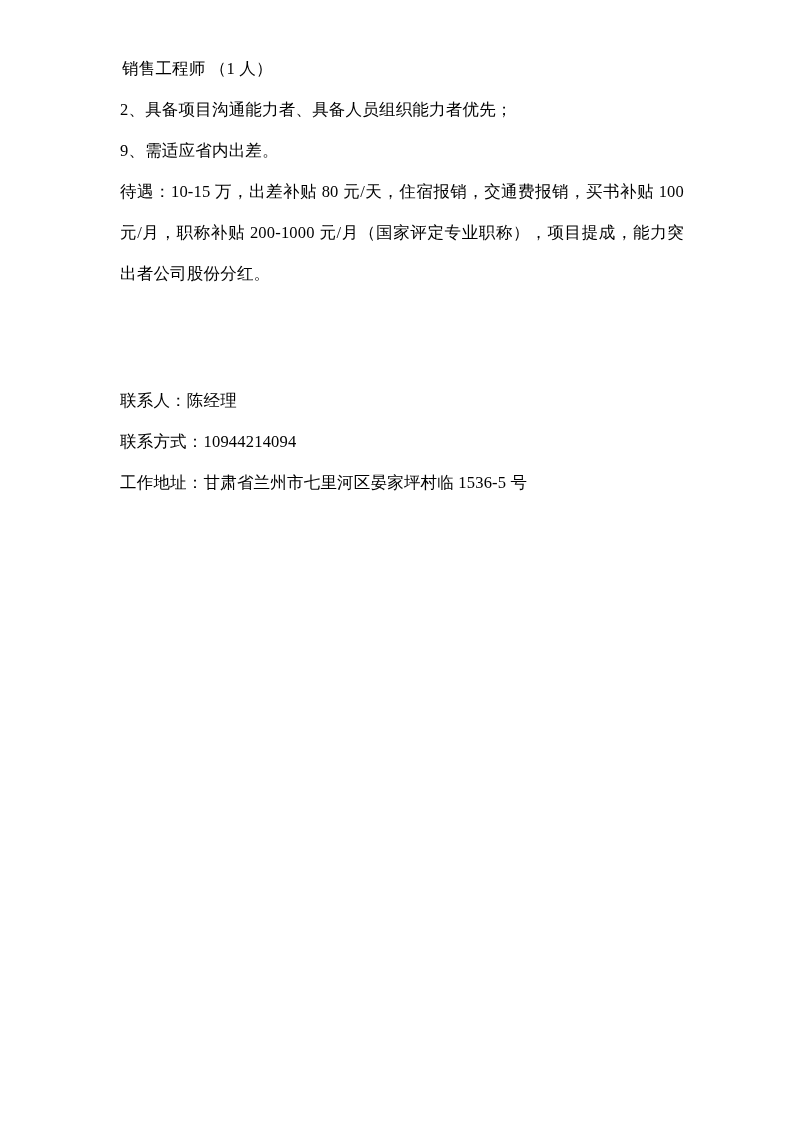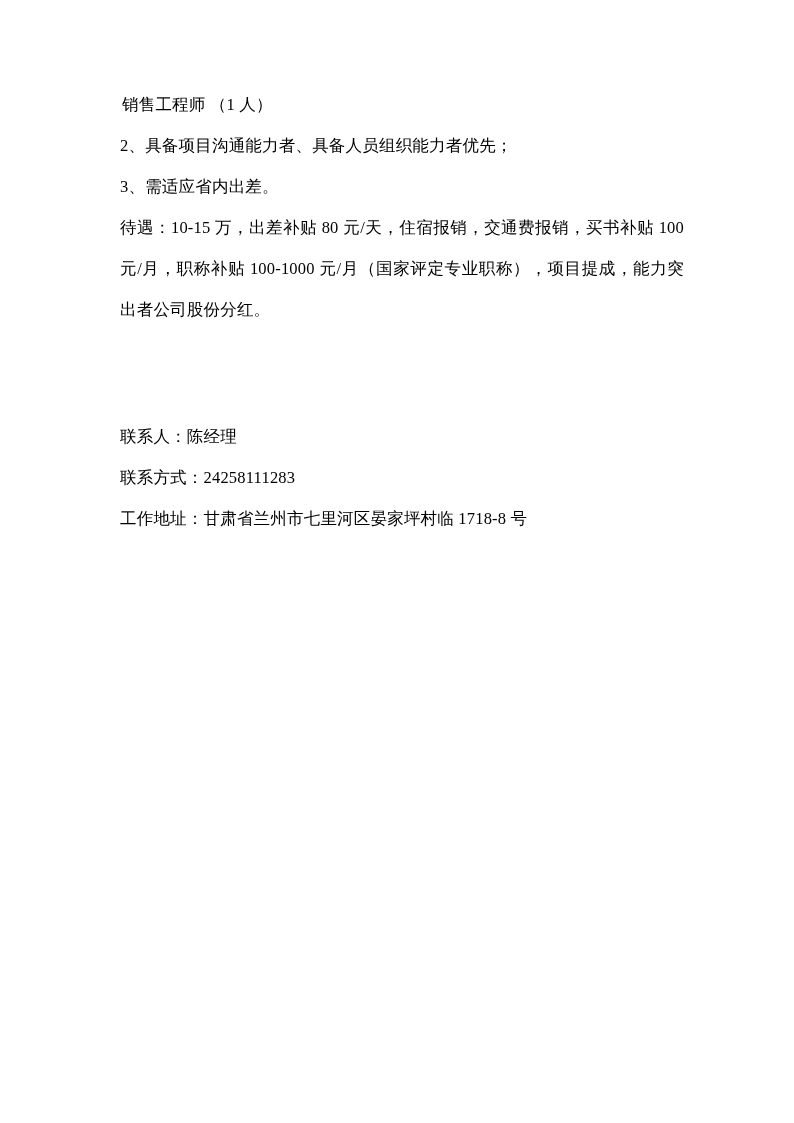--- a/index.html
+++ b/index.html
@@ -12,21 +12,21 @@
     background: #ffffff;
     font-family: "Liberation Serif", "DejaVu Serif", serif;
     color: #000000;
     -webkit-font-smoothing: antialiased;
   }
   .page {
     position: relative;
     width: 794px;
     height: 1123px;
     box-sizing: border-box;
-    padding: 84px 110px 96px 110px;
+    padding: 48px 110px 96px 110px;
   }
   .doc-body {
     width: 100%;
   }
   .para {
     font-size: 16.5px;
     line-height: 41px;
     margin: 0;
     text-align: justify;
     letter-spacing: 0.2px;
@@ -53,26 +53,26 @@
 </head>
 <body>
 
 <div class="page">
   <div class="doc-body">
 
     <p class="para title-line">销售工程师 （1 人）</p>
 
 
     <p class="para indent">2、具备项目沟通能力者、具备人员组织能力者优先；</p>
-    <p class="para indent">3、需适应省内出差。</p>
+    <p class="para indent">9、需适应省内出差。</p>
 
-    <p class="para flow">待遇：10-15 万，出差补贴 80 元/天，住宿报销，交通费报销，买书补贴 100 元/月，职称补贴 100-1000 元/月（国家评定专业职称），项目提成，能力突出者公司股份分红。</p>
+    <p class="para flow">待遇：10-15 万，出差补贴 80 元/天，住宿报销，交通费报销，买书补贴 100 元/月，职称补贴 200-1000 元/月（国家评定专业职称），项目提成，能力突出者公司股份分红。</p>
 
     <div class="spacer-block"></div>
 
     <div class="contact-block">
       <p class="para">联系人：陈经理</p>
-      <p class="para">联系方式：24258111283</p>
-      <p class="para">工作地址：甘肃省兰州市七里河区晏家坪村临 1718-8 号</p>
+      <p class="para">联系方式：10944214094</p>
+      <p class="para">工作地址：甘肃省兰州市七里河区晏家坪村临 1536-5 号</p>
     </div>
 
   </div>
 </div>
 
 </body></html>

